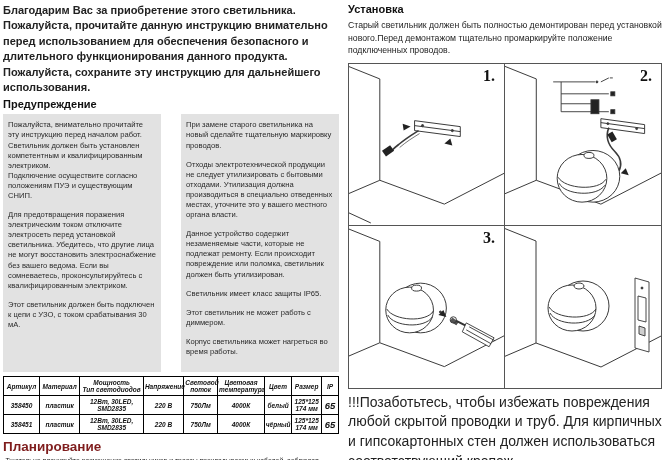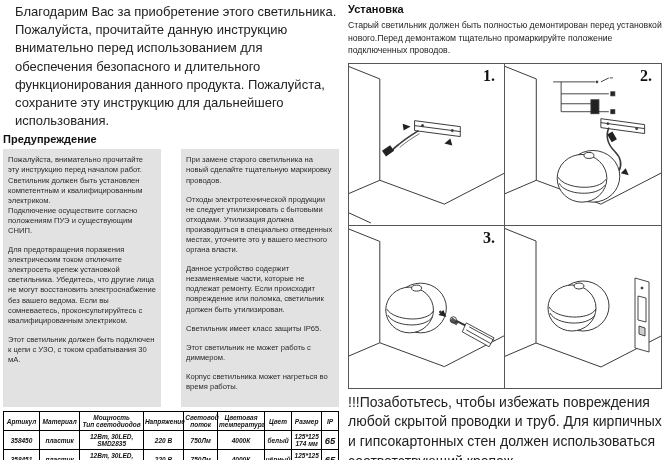--- a/index.html
+++ b/index.html
@@ -8,21 +8,21 @@
     width:665px; height:460px;
     background:#ffffff; color:#1c1c1c;
     font-family:"Liberation Sans", sans-serif;
     overflow:hidden;
   }
   .page { display:flex; gap:9px; padding:3px 3px 0 3px; }
   .left-col  { width:336px; flex:0 0 336px; }
   .right-col { width:314px; flex:0 0 314px; }
 
   .intro {
-    font-size:13px; line-height:1.4; margin:0 0 3px 12px; color:#222;
+    font-size:11px; line-height:1.4; margin:0 0 3px 0; color:#222;font-weight:bold;
   }
   h2.section-title {
     font-size:11px; font-weight:bold; margin:3px 0 4px 0; color:#111;
   }
   h1.big-title {
     font-size:13.5px; font-weight:bold; margin:5px 0 3px 0; color:#7f1d1d;
   }
 
   .warn-boxes { display:flex; gap:20px; }
   .warn-box {
@@ -78,21 +78,21 @@
   <div class="left-col">
 
     <p class="intro">Благодарим Вас за приобретение этого светильника. Пожалуйста, прочитайте данную инструкцию внимательно перед использованием для обеспечения безопасного и длительного функционирования данного продукта. Пожалуйста, сохраните эту инструкцию для дальнейшего использования.</p>
 
     <h2 class="section-title">Предупреждение</h2>
 
     <div class="warn-boxes">
       <div class="warn-box">
         <p style="white-space:pre-line">Пожалуйста, внимательно прочитайте эту инструкцию перед началом работ. Светильник должен быть установлен компетентным и квалифицированным электриком.
 Подключение осуществите согласно положениям ПУЭ и существующим СНИП.</p>
-        <p>Для предотвращения поражения электрическим током отключите электросеть крепеж установкой светильника. Убедитесь, что другие лица не могут восстановить электроснабжение без вашего ведома. Если вы сомневаетесь, проконсультируйтесь с квалифицированным электриком.</p>
+        <p>Для предотвращения поражения электрическим током отключите электросеть перед установкой светильника. Убедитесь, что другие лица не могут восстановить электроснабжение без вашего ведома. Если вы сомневаетесь, проконсультируйтесь с квалифицированным электриком.</p>
         <p>Этот светильник должен быть подключен к цепи с УЗО, с током срабатывания 30 мА.</p>
       </div>
       <div class="warn-box">
         <p>При замене старого светильника на новый сделайте тщательную маркировку проводов.</p>
         <p>Отходы электротехнической продукции не следует утилизировать с бытовыми отходами. Утилизация должна производиться в специально отведенных местах, уточните это у вашего местного органа власти.</p>
         <p>Данное устройство содержит незаменяемые части, которые не подлежат ремонту. Если происходит повреждение или поломка, светильник должен быть утилизирован.</p>
         <p>Светильник имеет класс защиты IP65.</p>
         <p>Этот светильник не может работь с диммером.</p>
         <p>Корпус светильника может нагреться во время работы.</p>
       </div>

